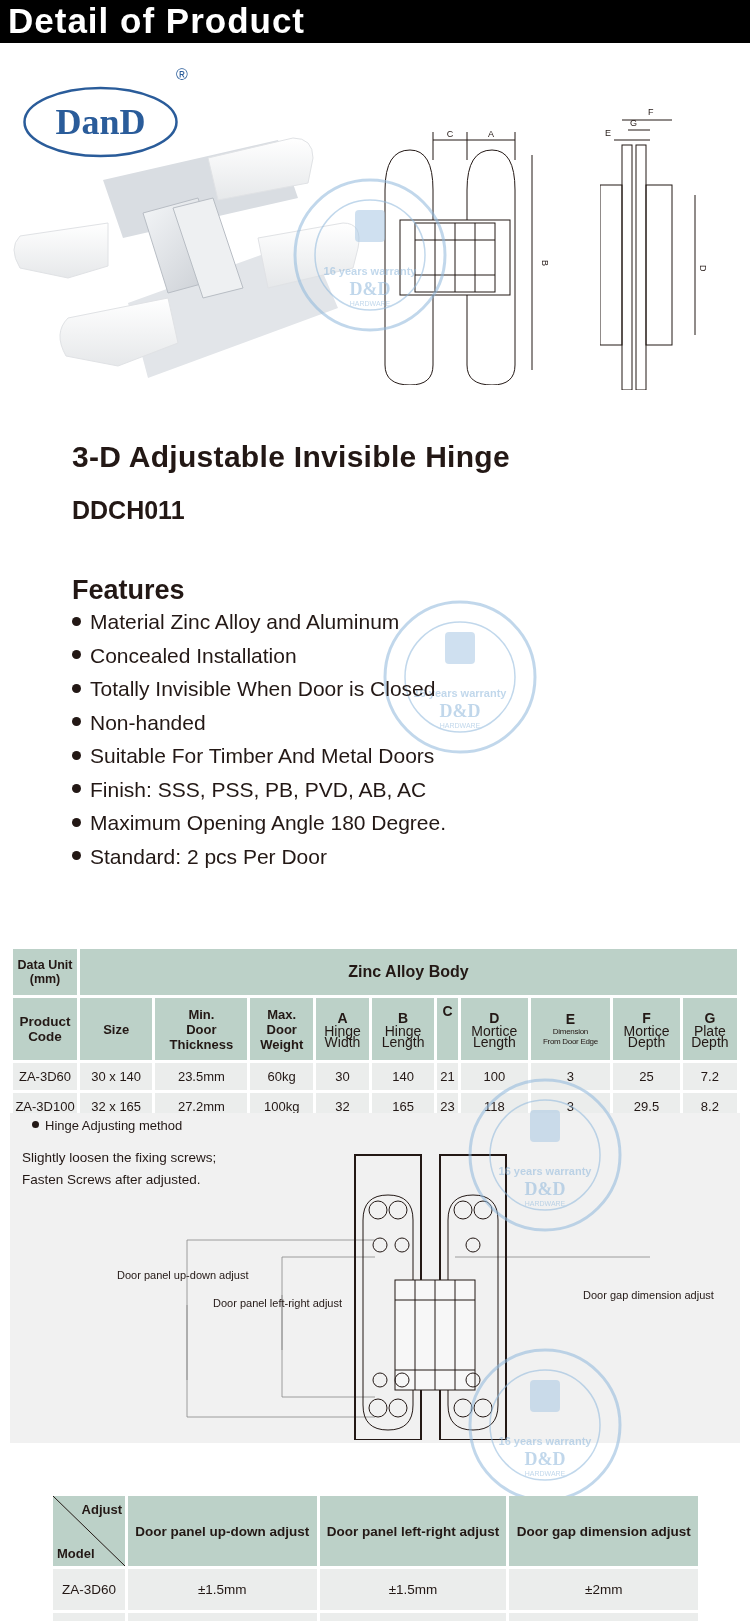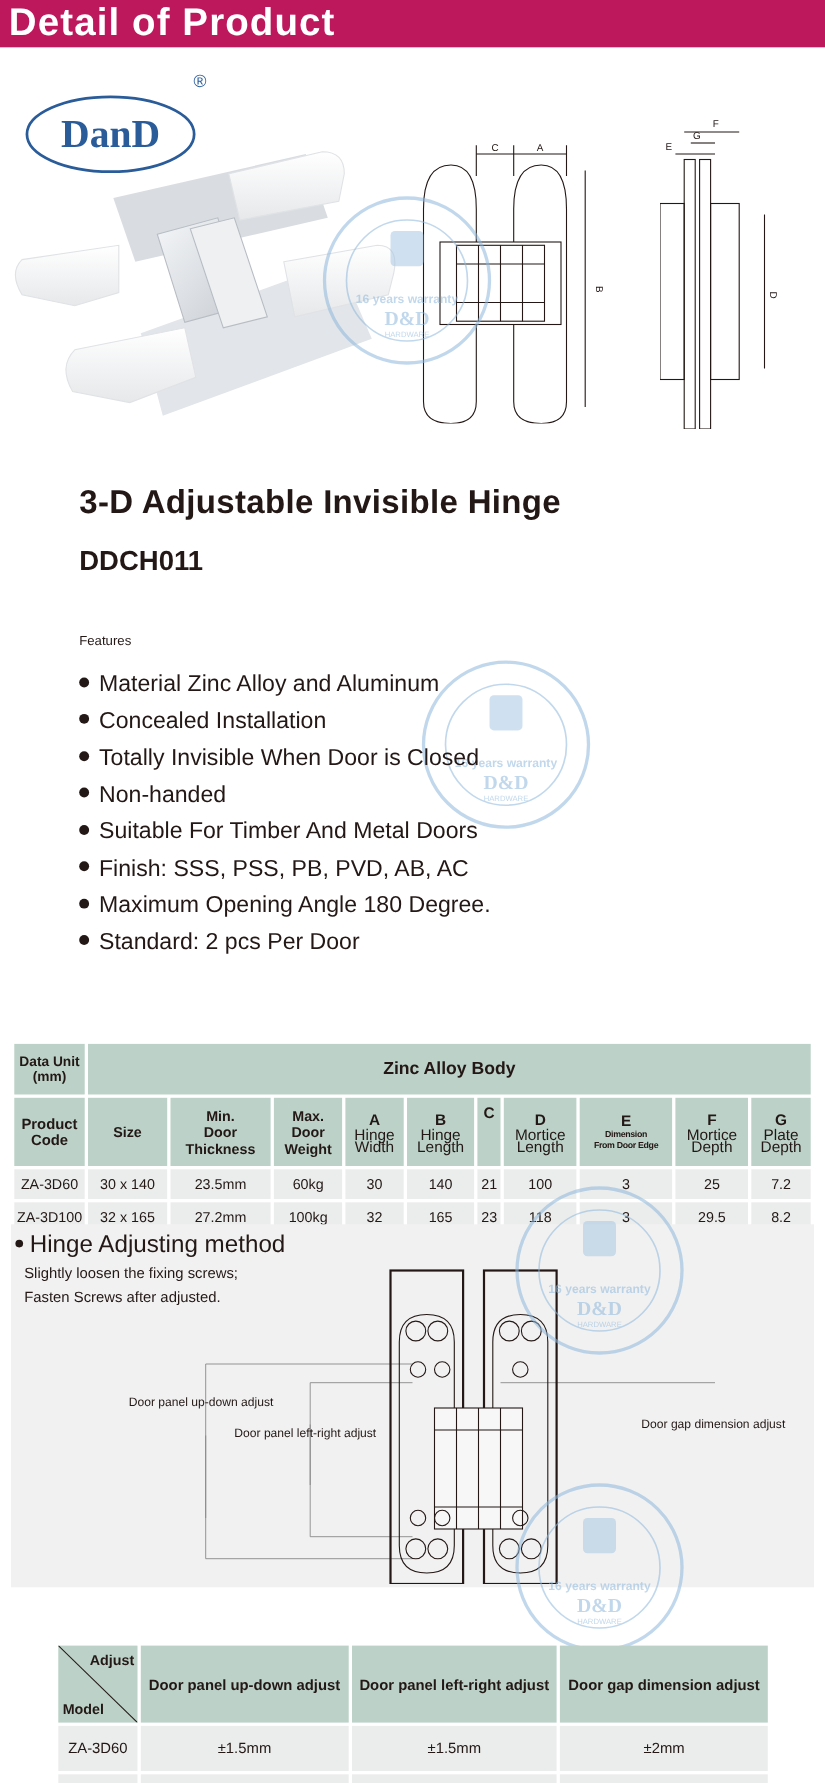--- a/index.html
+++ b/index.html
@@ -1,50 +1,50 @@
 <!DOCTYPE html>
 <html><head>
 <meta charset="utf-8">
 <style>
   * { margin:0; padding:0; box-sizing:border-box; }
   html, body { width:750px; height:1621px; background:#ffffff; overflow:hidden; }
   body { position:relative; font-family:"Liberation Sans", sans-serif; color:#231815; }
 
-  .banner { position:absolute; left:0; top:0; width:750px; height:43px; background:#be185d; }
+  .banner { position:absolute; left:0; top:0; width:750px; height:43px; background:#000000; }
   .banner-title { position:absolute; left:8px; top:1px; font-size:35px; font-weight:bold; color:#fff; letter-spacing:1px; font-family:"Liberation Sans", sans-serif; }
 
   .logo { position:absolute; left:22px; top:86px; width:157px; height:72px; }
   .reg { position:absolute; left:176px; top:66px; font-size:16px; color:#2a5c9a; }
 
   .product-photo { position:absolute; left:8px; top:128px; width:360px; height:270px; }
   .drawing-front { position:absolute; left:380px; top:120px; width:170px; height:265px; }
   .drawing-side { position:absolute; left:600px; top:100px; width:120px; height:290px; }
 
   .title { position:absolute; left:72px; top:440px; font-size:30px; font-weight:bold; letter-spacing:0.3px; }
   .model { position:absolute; left:72px; top:496px; font-size:25px; font-weight:bold; }
-  .features-h { position:absolute; left:72px; top:575px; font-size:12px; font-weight:normal; }
+  .features-h { position:absolute; left:72px; top:575px; font-size:27px; font-weight:bold; }
   .features { position:absolute; left:72px; top:607px; list-style:none; }
   .features li { height:33.5px; font-size:21px; line-height:30px; white-space:nowrap; }
   .features li .dot { display:inline-block; width:9px; height:9px; border-radius:50%; background:#231815; margin-right:9px; vertical-align:middle; position:relative; top:-2px; }
 
   .stamp { position:absolute; width:160px; height:160px; opacity:0.55; pointer-events:none; }
 
   table.spec { position:absolute; left:10px; top:946px; width:730px; border-collapse:separate; border-spacing:3px; }
   table.spec td, table.spec th { text-align:center; vertical-align:middle; font-family:"Liberation Sans", sans-serif; }
   table.spec .hd { background:#bcd1c8; color:#231815; font-weight:bold; }
   table.spec .dr { background:#ebedec; font-size:13px; height:27px; }
   .h-unit { font-size:12.5px; line-height:14px; height:46px; width:64px; }
   .h-body { font-size:16px; }
   .h-big { font-size:13px; line-height:15px; height:62px; }
   .letter { font-size:14px; font-weight:bold; display:block; line-height:15px; }
   .sub { font-size:14px; font-weight:normal; display:block; line-height:11px; }
-  .sub-s { font-size:8px; font-weight:bold; display:block; line-height:10px; letter-spacing:-0.3px; }
+  .sub-s { font-size:8px; font-weight:normal; display:block; line-height:10px; letter-spacing:-0.3px; }
 
   .adjust-panel { position:absolute; left:10px; top:1113px; width:730px; height:330px; background:#f1f1f1; }
-  .adj-title { position:absolute; left:14px; top:1118px; font-size:22px; }
+  .adj-title { position:absolute; left:32px; top:1118px; font-size:13px; }
   .adj-title .dot { display:inline-block; width:7px; height:7px; border-radius:50%; background:#231815; margin-right:6px; vertical-align:middle; position:relative; top:-2px; }
   .adj-line { position:absolute; left:22px; font-size:13.5px; }
   .callout { position:absolute; font-size:11px; white-space:nowrap; }
   .adj-drawing { position:absolute; left:180px; top:1140px; width:470px; height:300px; }
 
   table.adj { position:absolute; left:50px; top:1493px; width:651px; border-collapse:separate; border-spacing:3px; }
   table.adj td { text-align:center; vertical-align:middle; font-family:"Liberation Sans", sans-serif; }
   table.adj .hd { background:#bcd1c8; font-weight:bold; font-size:13.5px; height:70px; }
   table.adj .dr { background:#ebedec; font-size:13.5px; height:41px; }
   .diag-cell { position:relative; width:72px; }

